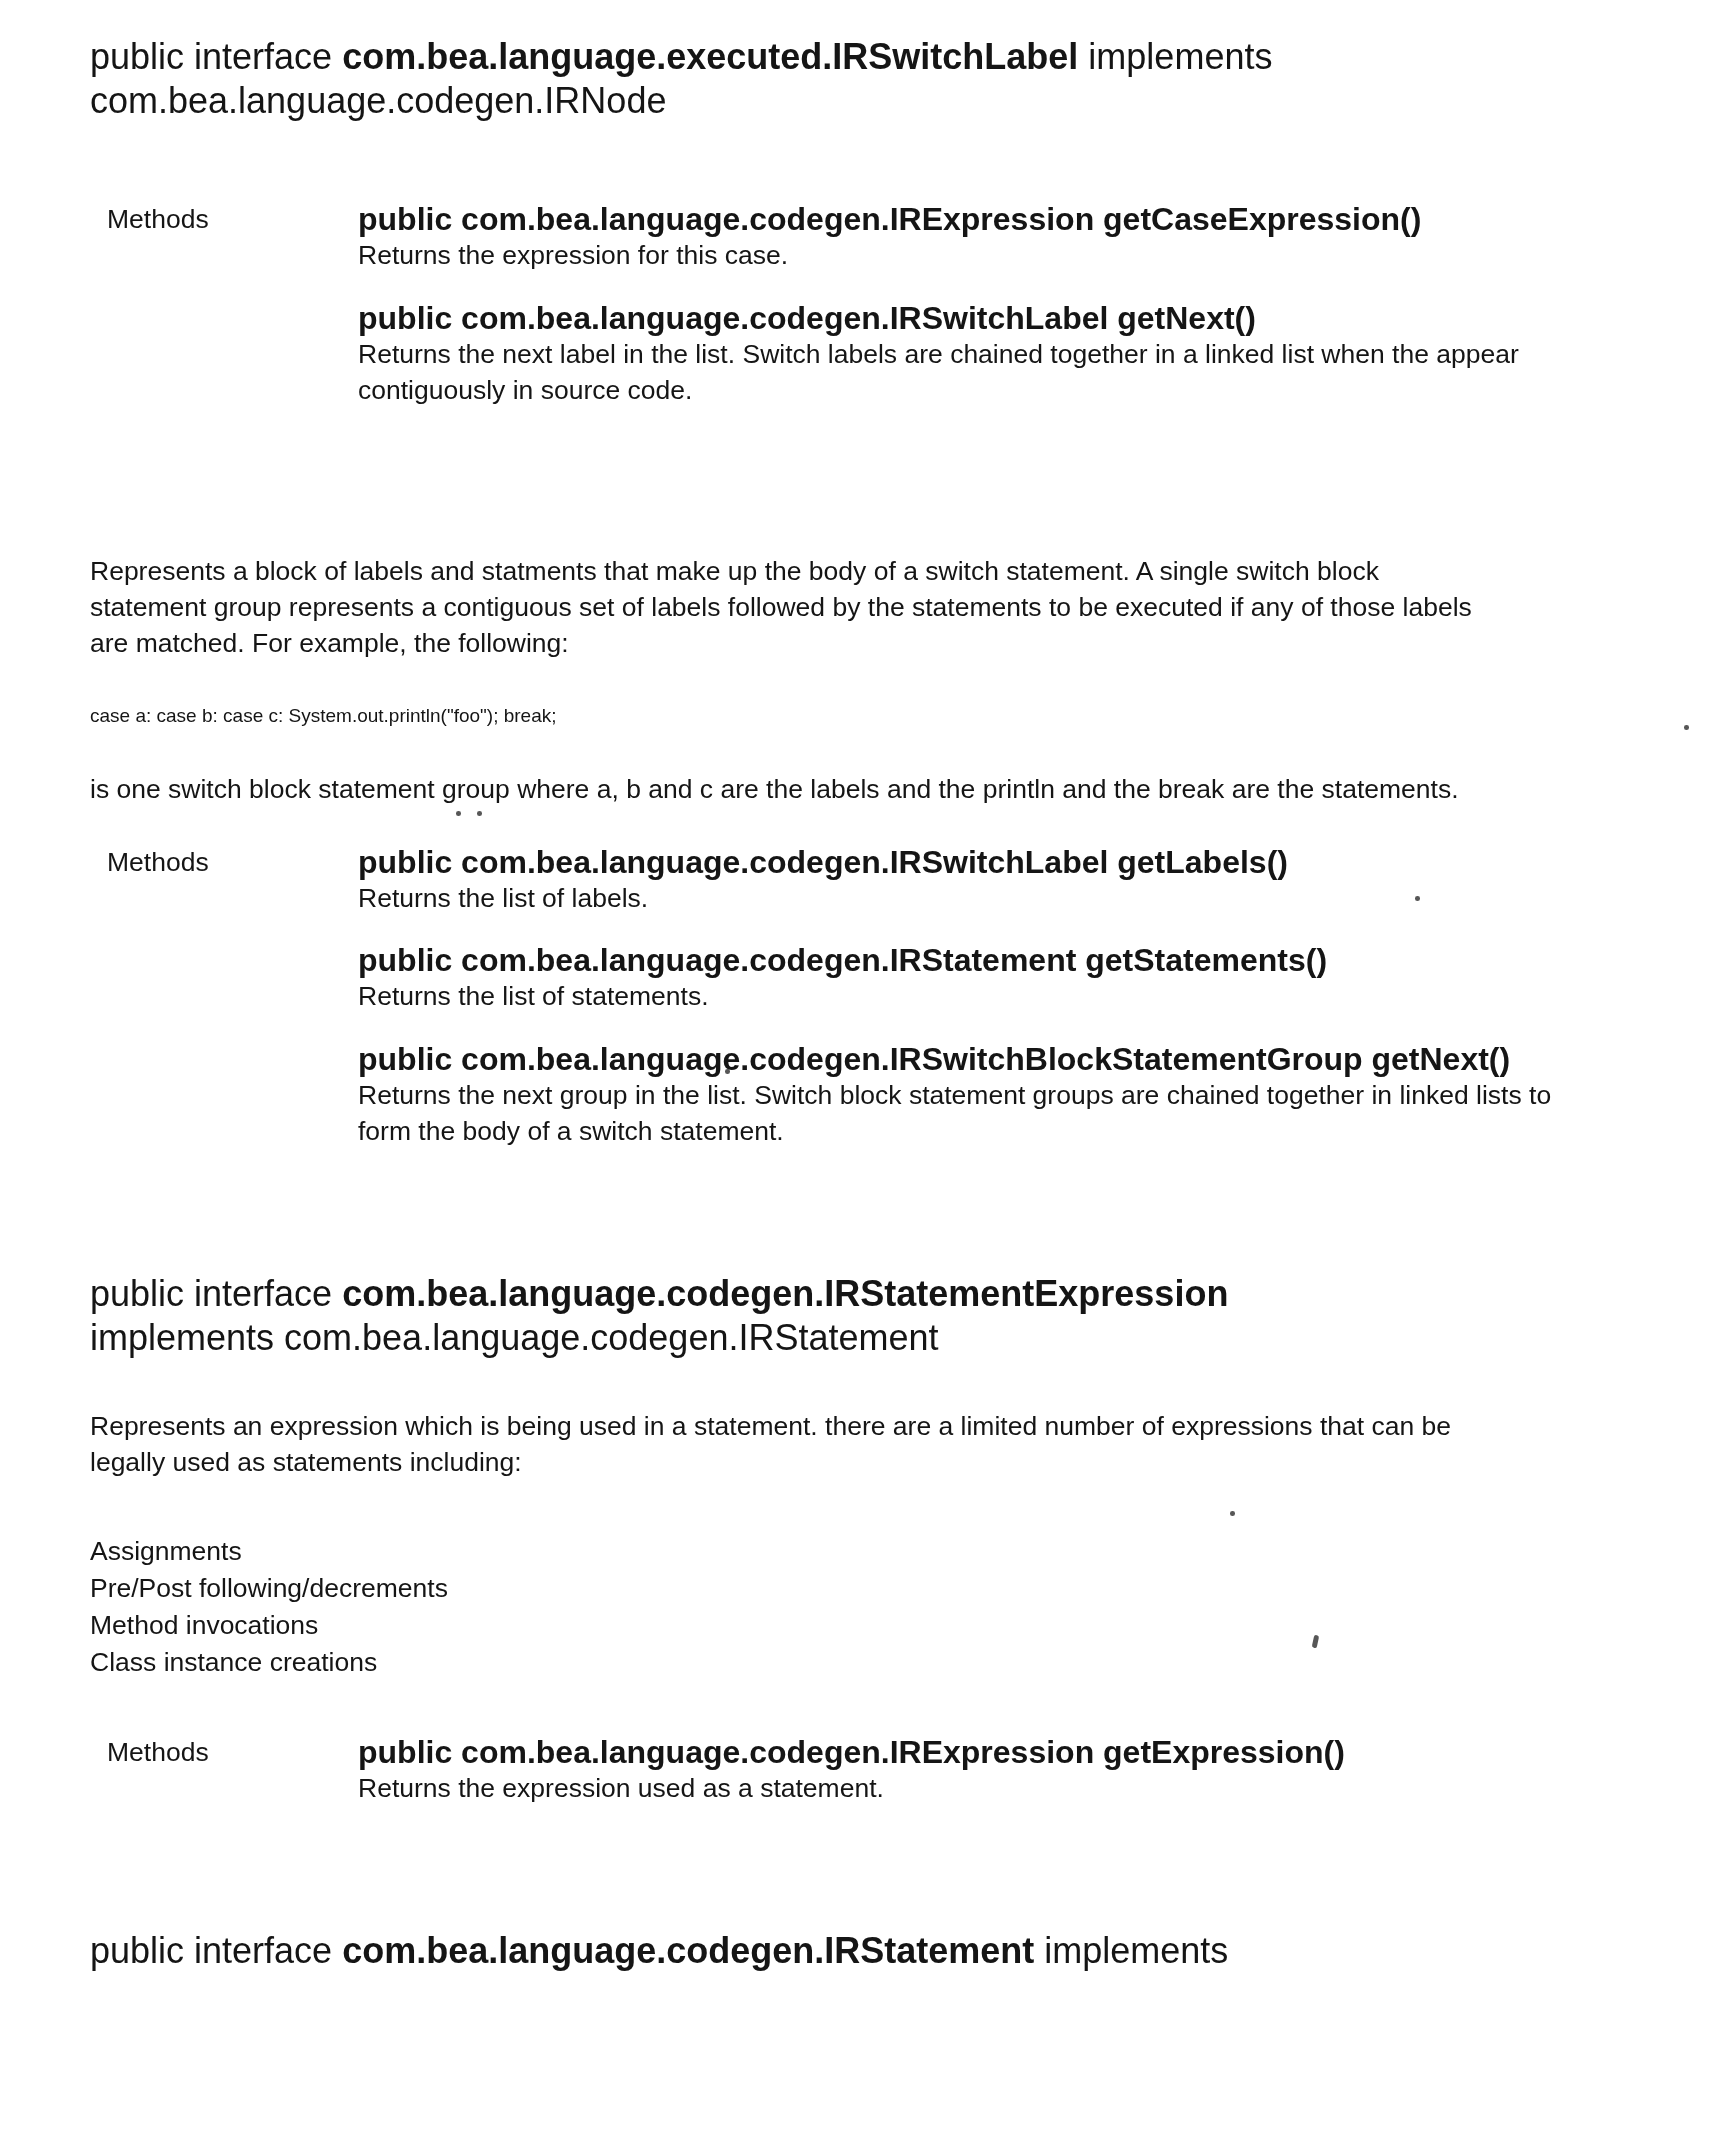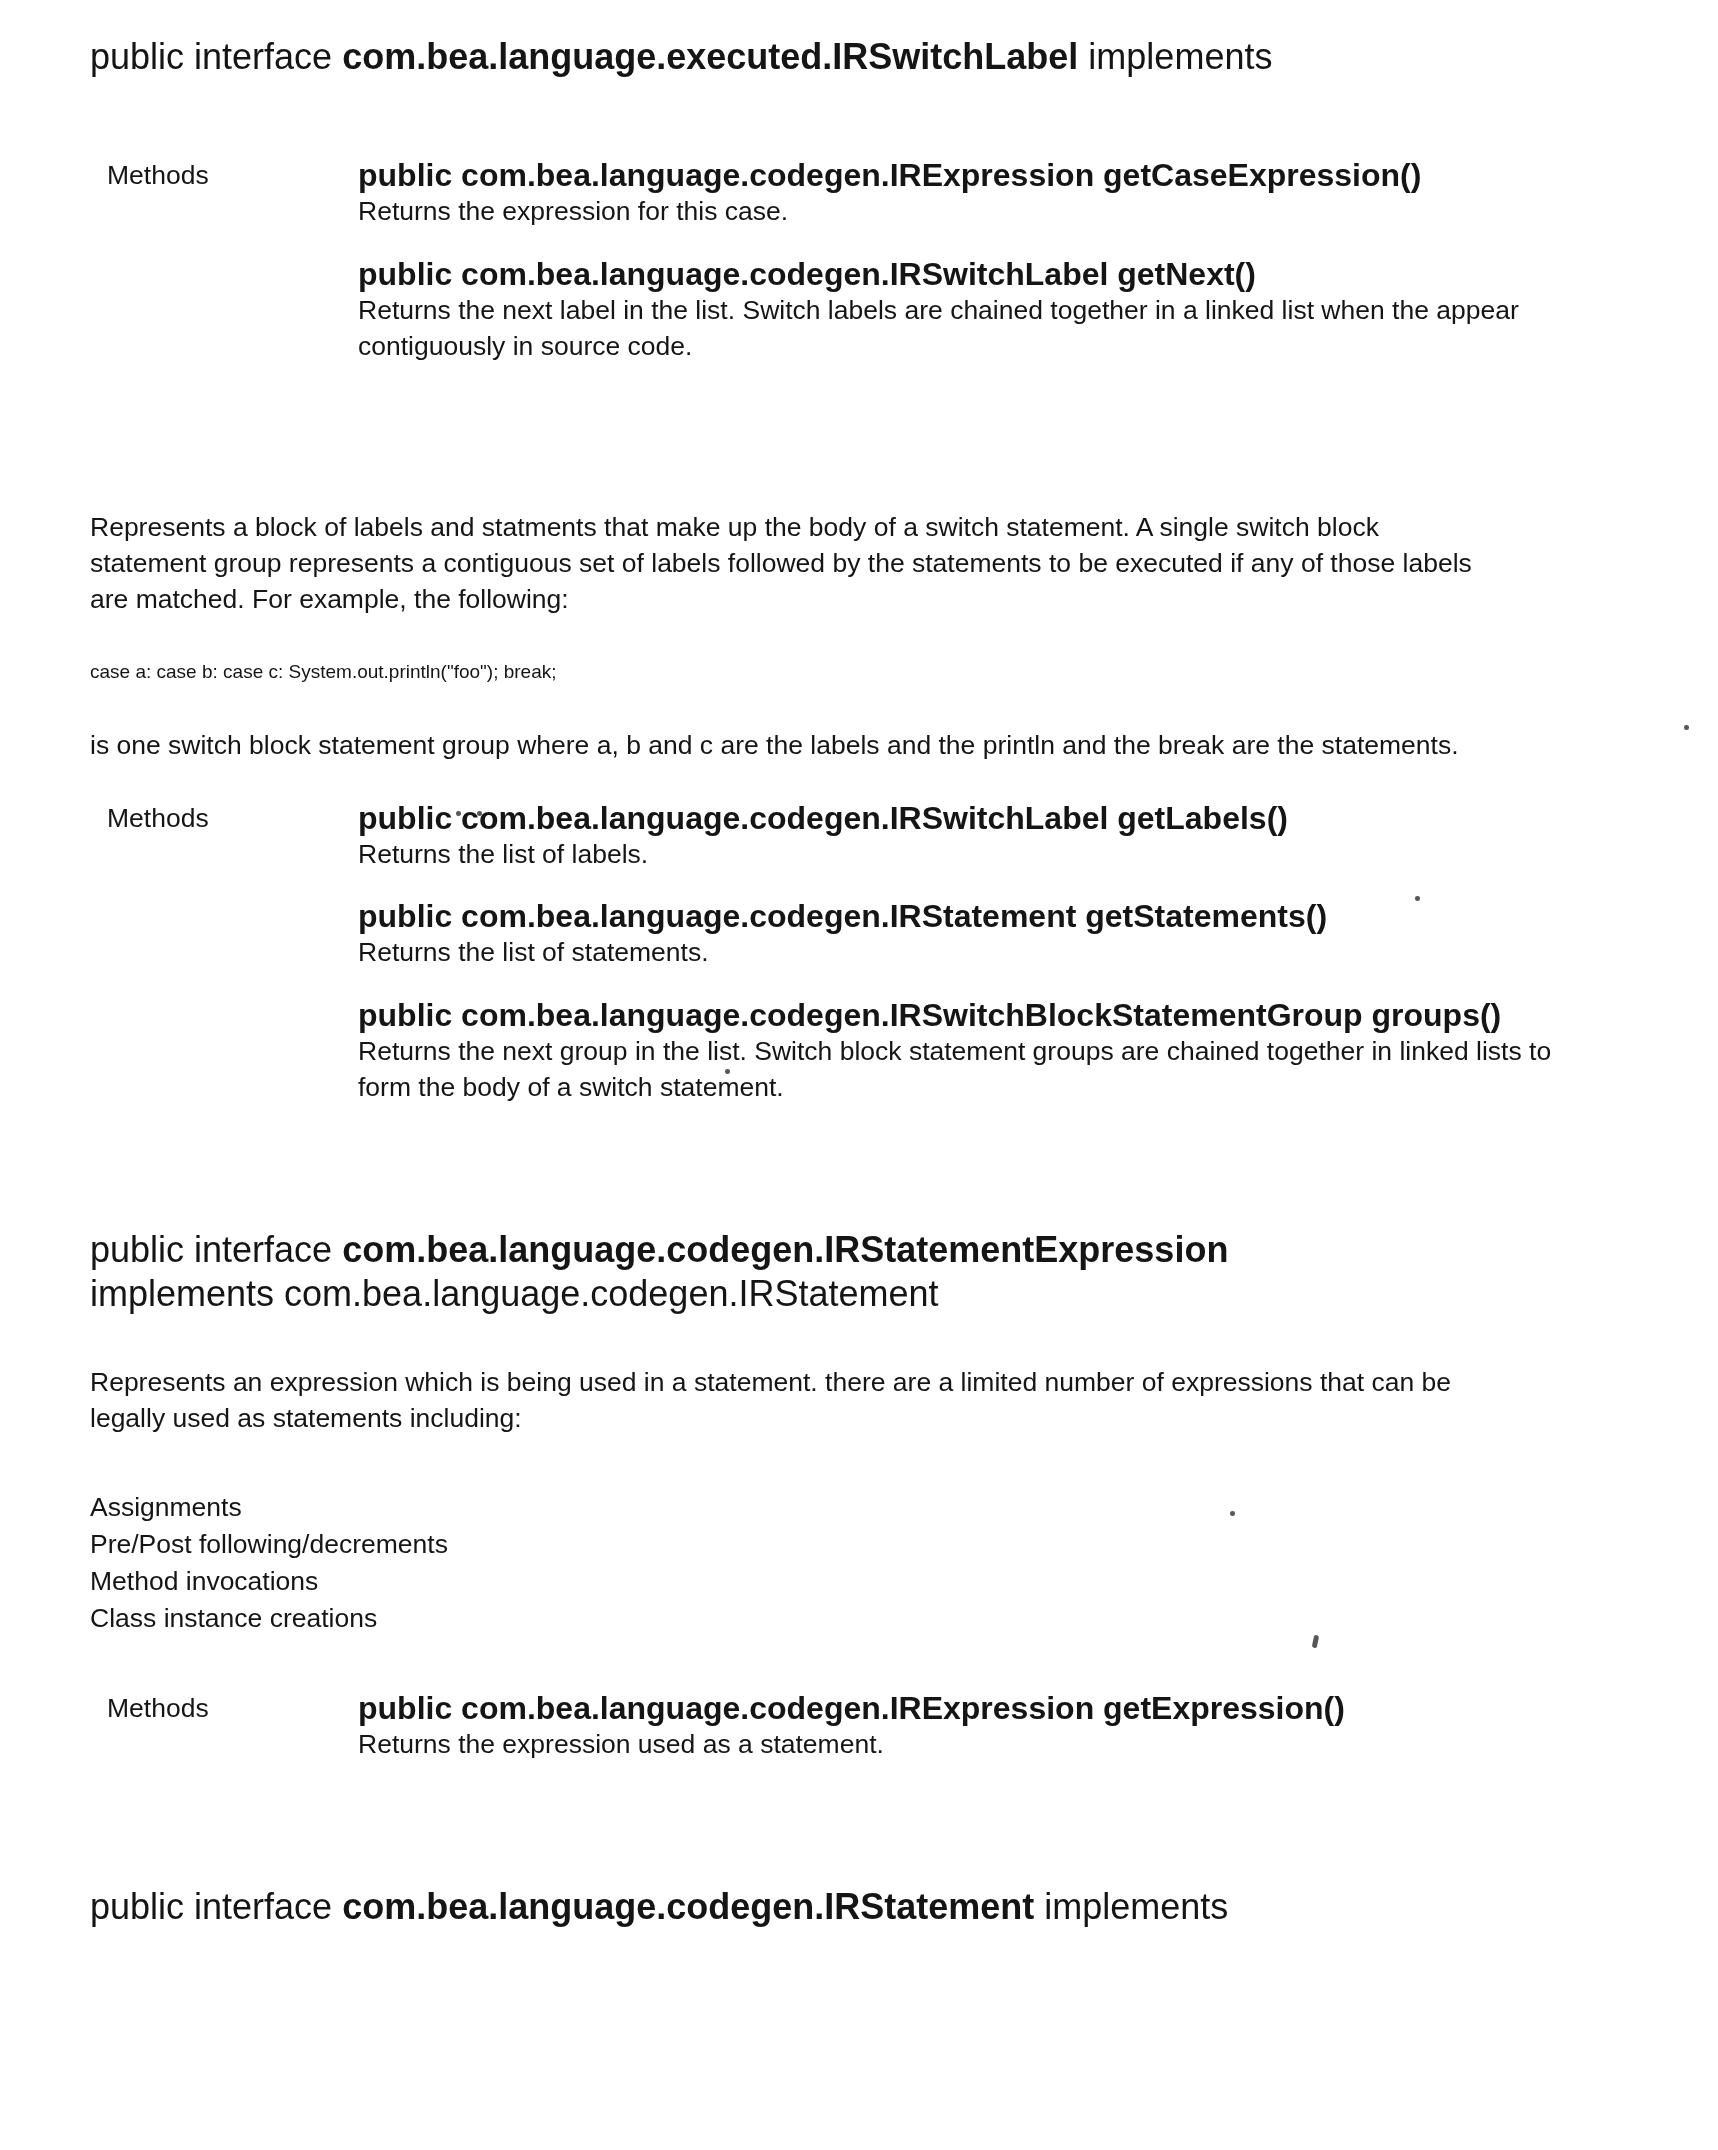--- a/index.html
+++ b/index.html
@@ -97,20 +97,21 @@
   }
 </style>
 </head>
 <body>
 
 <div class="page">
 
   <section class="iface-section s1">
     <div class="iface-heading">
       <span class="hline"><span class="hk">public interface </span><span class="hb">com.bea.language.executed.IRSwitchLabel</span><span class="hk"> implements</span></span>
+      <span class="hline">com.bea.language.codegen.IRNode</span>
     </div>
     <div class="methods-block">
       <div class="methods-label">Methods</div>
       <div class="methods-list">
         <div class="method">
           <div class="method-sig">public com.bea.language.codegen.IRExpression getCaseExpression()</div>
           <div class="method-desc">Returns the expression for this case.</div>
         </div>
         <div class="method">
           <div class="method-sig">public com.bea.language.codegen.IRSwitchLabel getNext()</div>
@@ -129,21 +130,21 @@
       <div class="methods-list">
         <div class="method">
           <div class="method-sig">public com.bea.language.codegen.IRSwitchLabel getLabels()</div>
           <div class="method-desc">Returns the list of labels.</div>
         </div>
         <div class="method">
           <div class="method-sig">public com.bea.language.codegen.IRStatement getStatements()</div>
           <div class="method-desc">Returns the list of statements.</div>
         </div>
         <div class="method">
-          <div class="method-sig">public com.bea.language.codegen.IRSwitchBlockStatementGroup groups()</div>
+          <div class="method-sig">public com.bea.language.codegen.IRSwitchBlockStatementGroup getNext()</div>
           <div class="method-desc">Returns the next group in the list. Switch block statement groups are chained together in linked lists to form the body of a switch statement.</div>
         </div>
       </div>
     </div>
   </section>
 
   <section class="iface-section s3">
     <div class="iface-heading">
       <span class="hline"><span class="hk">public interface </span><span class="hb">com.bea.language.codegen.IRStatementExpression</span><span class="hk"></span></span>
       <span class="hline">implements com.bea.language.codegen.IRStatement</span>

